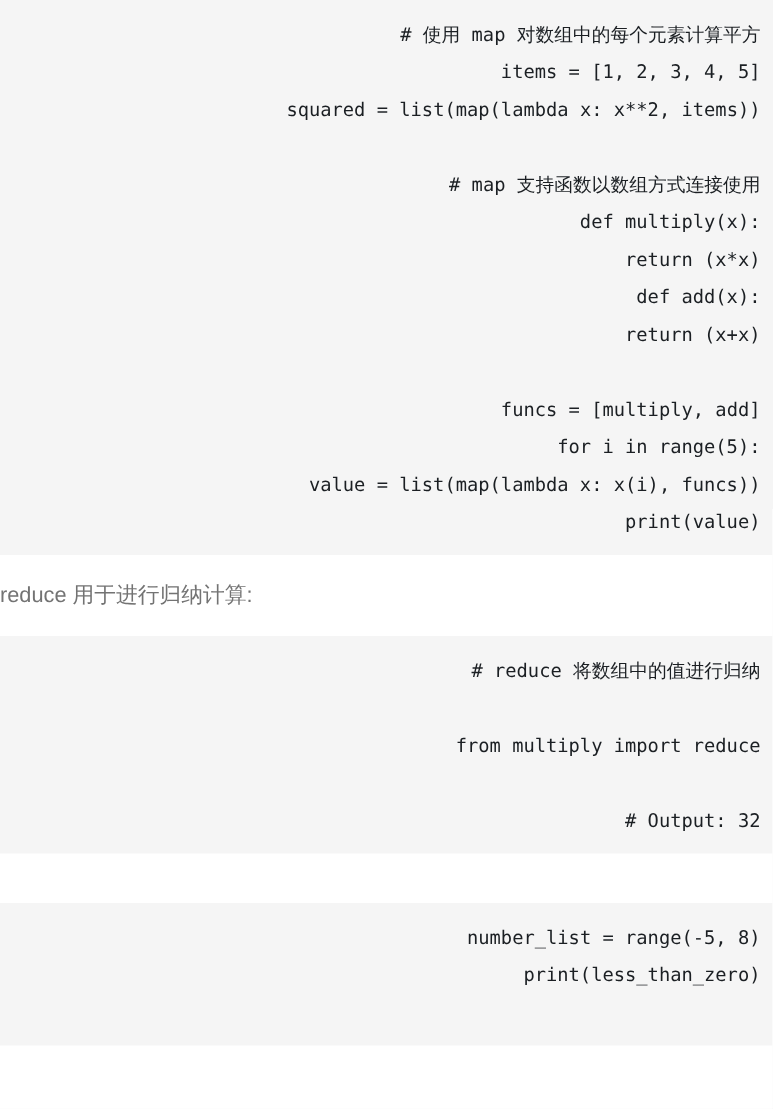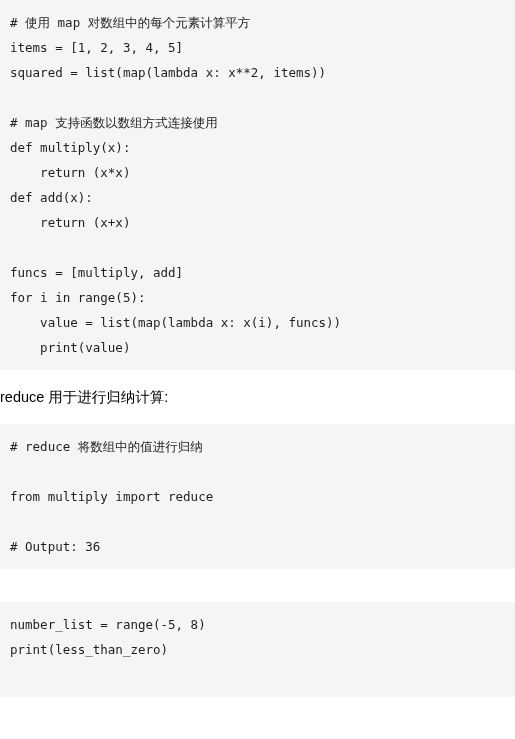--- a/index.html
+++ b/index.html
@@ -36,28 +36,29 @@
     tab-size: 4;
   }
   .code-line {
     display: block;
     min-height: 25px;
     font-family: "DejaVu Sans Mono", "Liberation Mono", monospace;
     font-size: 12.5px;
     line-height: 25px;
     color: #1b1f23;
     white-space: pre;
+    text-align: right;
   }
   .code-line.blank {
     height: 25px;
   }
   .para {
     font-size: 14.5px;
     line-height: 22px;
-    color: #000000;
+    color: #737373;
     margin: 0;
     padding: 0;
     white-space: nowrap;
     font-family: "Liberation Sans", "DejaVu Sans", sans-serif;
   }
   .gap-a { height: 16px; }
   .gap-b { height: 16px; }
   .gap-c { height: 17px; }
   .gap-d { height: 16px; }
 </style>
@@ -70,21 +71,21 @@
     <pre><code><span class="code-line"># 使用 map 对数组中的每个元素计算平方</span><span class="code-line">items = [1, 2, 3, 4, 5]</span><span class="code-line">squared = list(map(lambda x: x**2, items))</span><span class="code-line blank"></span><span class="code-line"># map 支持函数以数组方式连接使用</span><span class="code-line">def multiply(x):</span><span class="code-line">    return (x*x)</span><span class="code-line">def add(x):</span><span class="code-line">    return (x+x)</span><span class="code-line blank"></span><span class="code-line">funcs = [multiply, add]</span><span class="code-line">for i in range(5):</span><span class="code-line">    value = list(map(lambda x: x(i), funcs))</span><span class="code-line">    print(value)</span></code></pre>
   </div>
 
   <div class="gap-a"></div>
 
   <p class="para">reduce 用于进行归纳计算:</p>
 
   <div class="gap-b"></div>
 
   <div class="code-block">
-    <pre><code><span class="code-line"># reduce 将数组中的值进行归纳</span><span class="code-line blank"></span><span class="code-line">from multiply import reduce</span><span class="code-line blank"></span><span class="code-line"># Output: 36</span></code></pre>
+    <pre><code><span class="code-line"># reduce 将数组中的值进行归纳</span><span class="code-line blank"></span><span class="code-line">from multiply import reduce</span><span class="code-line blank"></span><span class="code-line"># Output: 32</span></code></pre>
   </div>
 
   <div class="gap-c"></div>
 
 
   <div class="gap-d"></div>
 
   <div class="code-block">
     <pre><code><span class="code-line">number_list = range(-5, 8)</span><span class="code-line">print(less_than_zero)</span><span class="code-line blank"></span></code></pre>
   </div>

